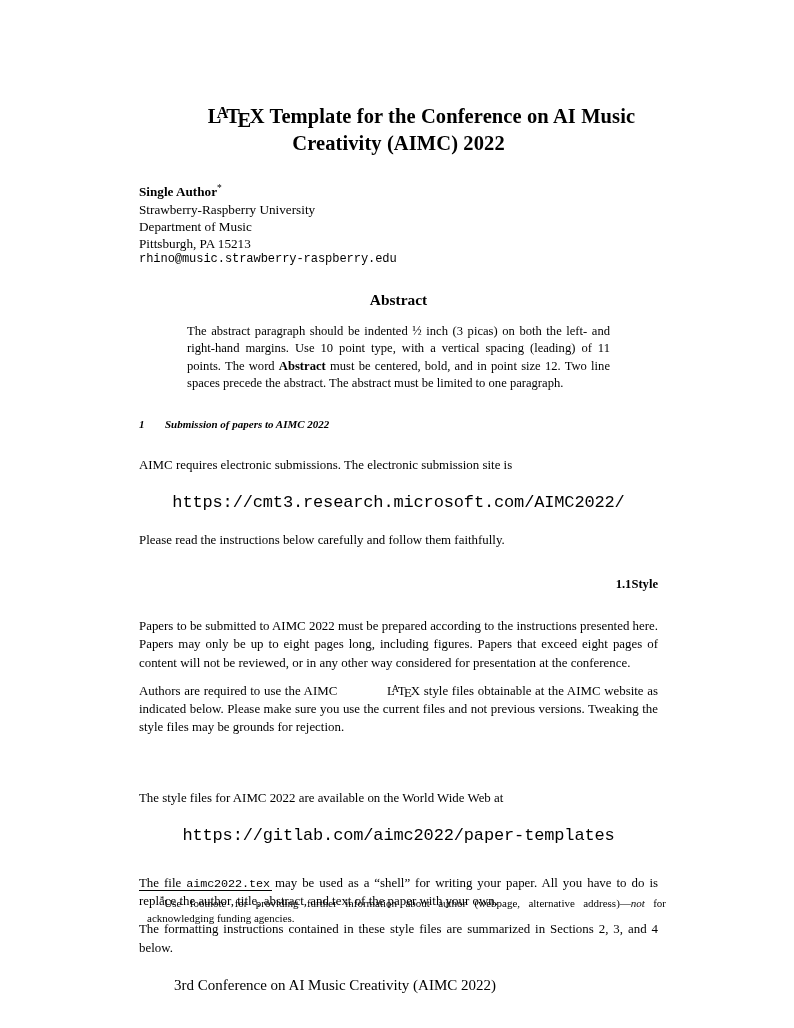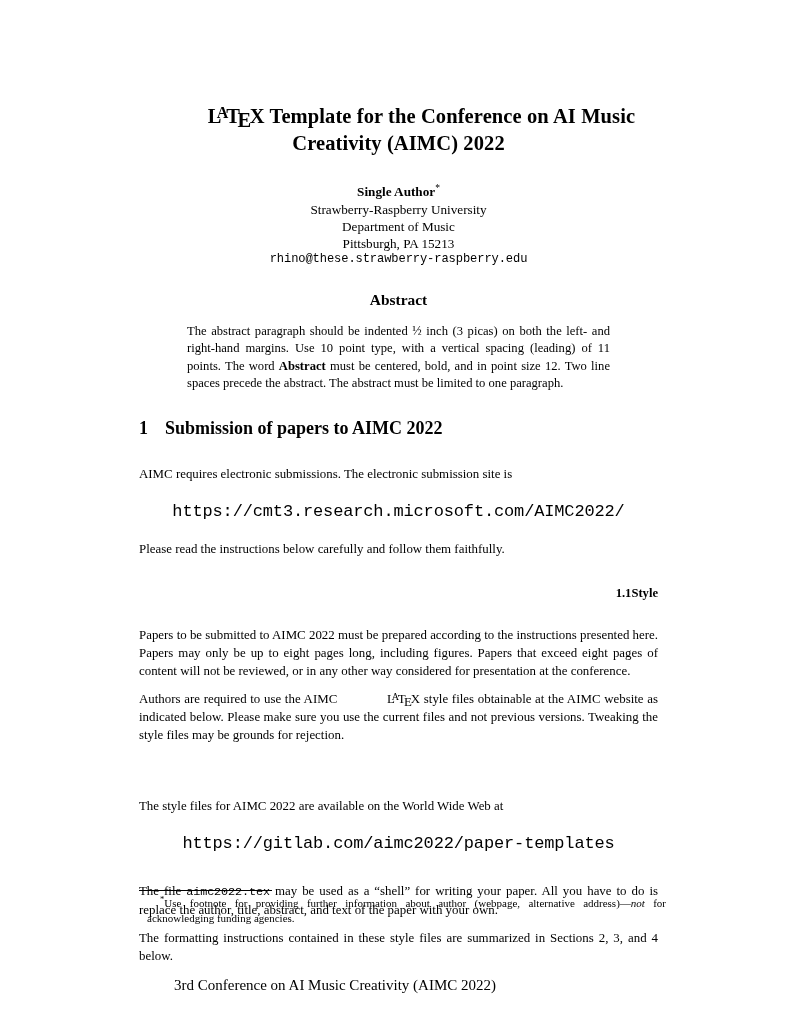--- a/index.html
+++ b/index.html
@@ -47,21 +47,21 @@
     margin-left: -0.12em;
     margin-right: -0.08em;
   }
 
   
   .author-block {
     position: absolute;
     left: 139px;
     top: 182px;
     width: 519px;
-    text-align: center;
+    text-align: left;
     font-size: 13.2px;
     line-height: 1.30;
   }
   .author-name {
     font-weight: bold;
   }
   .author-name .fn-mark {
     font-weight: normal;
     font-size: 0.72em;
     vertical-align: super;
@@ -93,24 +93,25 @@
   }
 
   
   .body-col {
     position: absolute;
     left: 139px;
     top: 418px;
     width: 519px;
   }
   h2.sec {
-    font-size: 18px;
+    font-size: 11px;
     font-weight: bold;
     margin: 0 0 0 0;
     line-height: 1.2;
+    font-style: italic;
   }
   h2.sec .num {
     display: inline-block;
     min-width: 26px;
   }
   h3.subsec {
     font-size: 12.6px;
     font-weight: bold;
     margin: 0;
     line-height: 1.2;
@@ -188,21 +189,21 @@
   <div class="title">
     <span class="latex-logo"><span>L</span><span class="l-a">A</span><span>T</span><span class="l-e">E</span><span>X</span></span><span> Template for the Conference on AI Music</span><br>
     <span>Creativity (AIMC) 2022</span>
   </div>
 
   <div class="author-block">
     <div class="author-name"><span>Single Author</span><span class="fn-mark">*</span></div>
     <div>Strawberry-Raspberry University</div>
     <div>Department of Music</div>
     <div>Pittsburgh, PA 15213</div>
-    <div class="author-email">rhino@these.strawberry-raspberry.edu</div>
+    <div class="author-email">rhino@music.strawberry-raspberry.edu</div>
   </div>
 
   <div class="abstract-head">Abstract</div>
   <div class="abstract-body"><span>The abstract paragraph should be indented </span><span>½</span><span> inch (3 picas) on both the left- and right-hand margins. Use 10 point type, with a vertical spacing (leading) of 11 points. The word </span><b>Abstract</b><span> must be centered, bold, and in point size 12. Two line spaces precede the abstract. The abstract must be limited to one paragraph.</span></div>
 
   <div class="body-col">
 
     <h2 class="sec"><span class="num">1</span><span>Submission of papers to AIMC 2022</span></h2>
 
     <div class="gap-l"></div>

